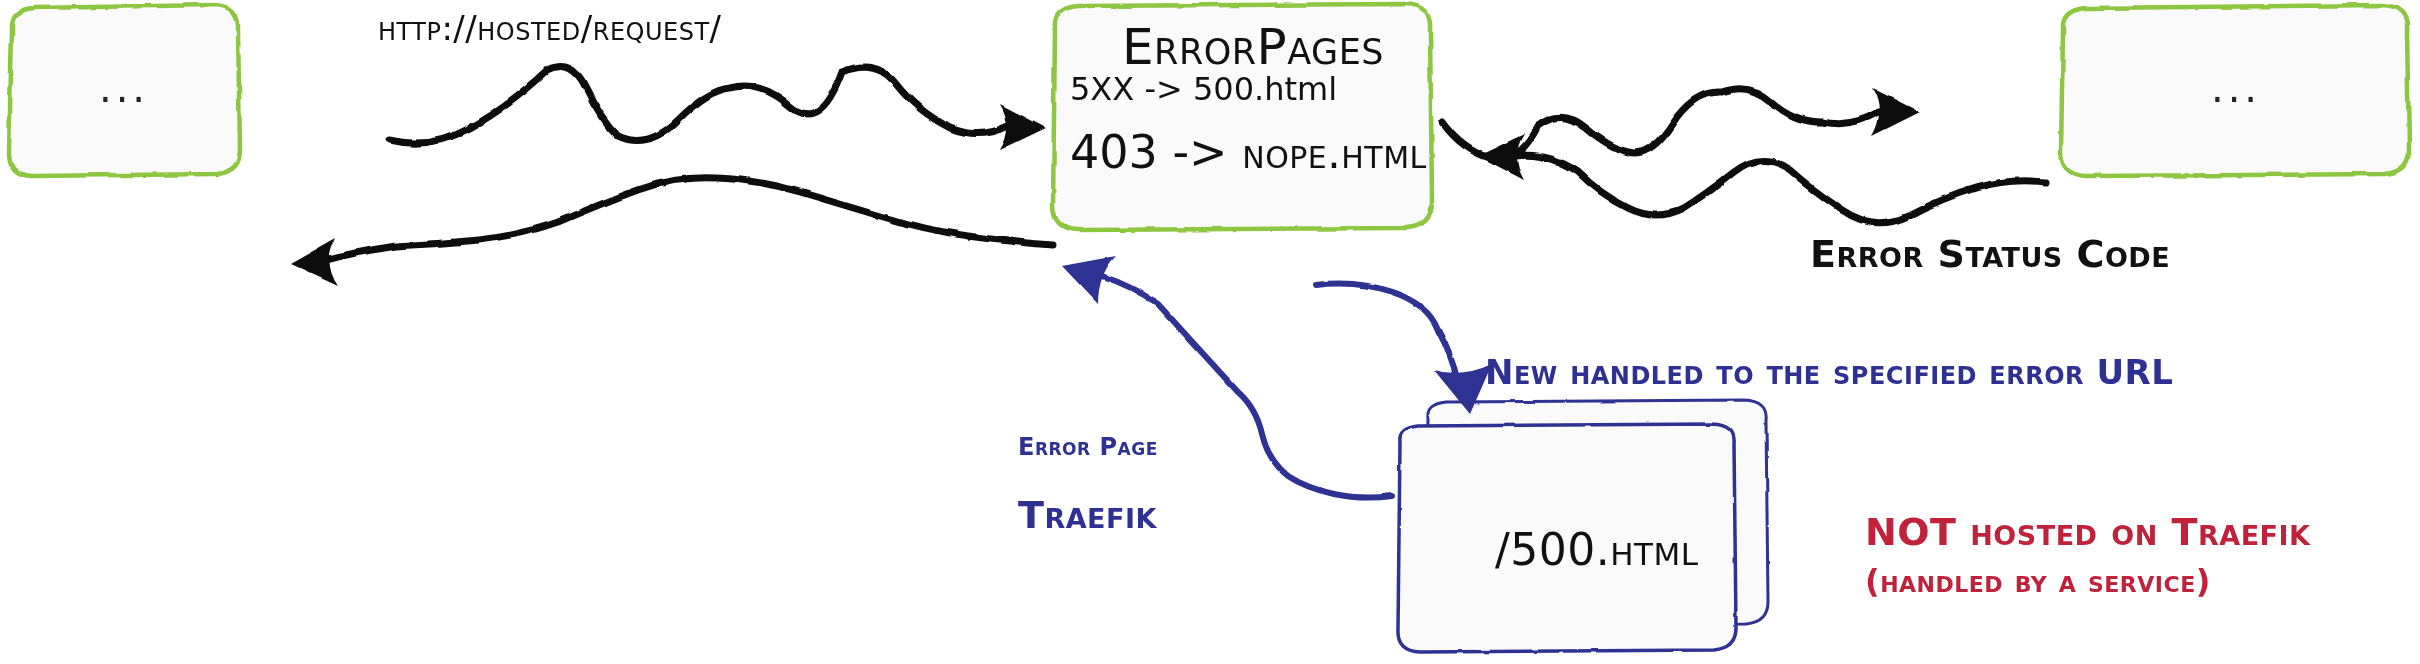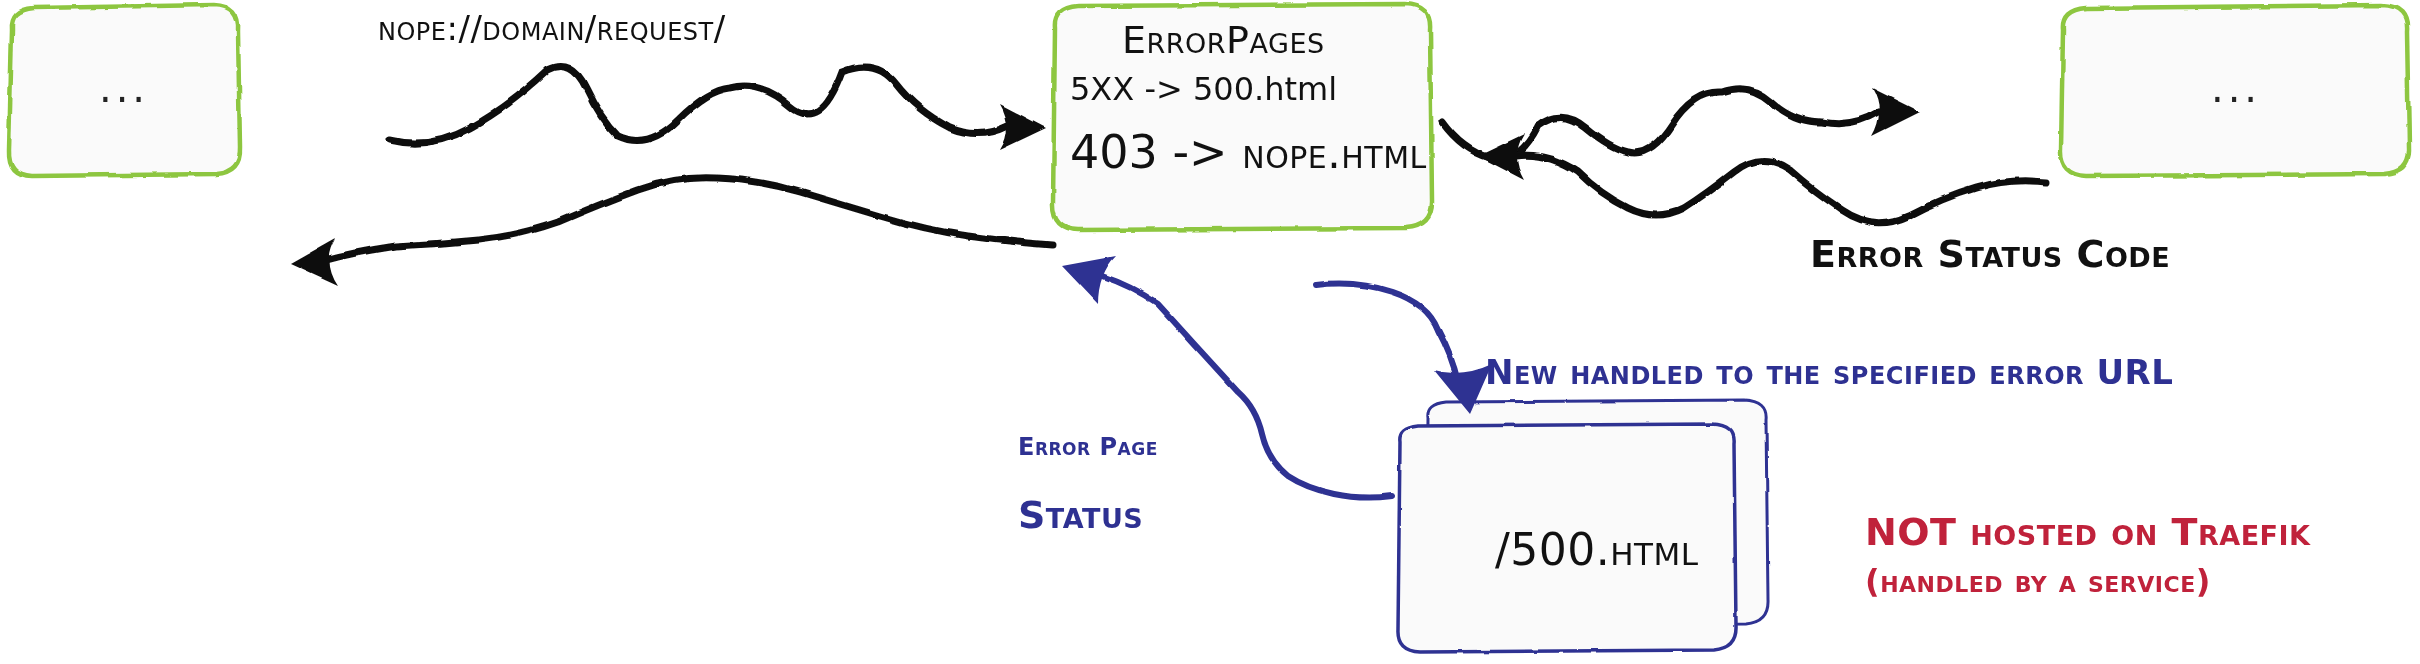--- a/index.html
+++ b/index.html
@@ -15,21 +15,21 @@
        font-family:"DejaVu Sans","Liberation Sans",sans-serif;}
 
   
   .hand{font-variant:small-caps;letter-spacing:0.5px;}
 
   .url-label{left:378px;top:8px;font-size:34px;color:#111111;font-weight:500;}
 
   .box-dots{position:absolute;font-size:40px;color:#222;letter-spacing:4px;
             transform:translate(-50%,-50%);}
 
-  .ep-title{left:1122px;top:18px;font-size:38px;color:#111;font-weight:500;}
+  .ep-title{left:1122px;top:18px;font-size:50px;color:#111;font-weight:500;}
   .ep-rule1{left:1070px;top:70px;font-size:32px;color:#111;}
   .ep-rule2{left:1070px;top:125px;font-size:46px;color:#111;}
 
   .status-label{left:1810px;top:232px;font-size:38px;color:#111;font-weight:700;}
 
   .newreq-label{left:1485px;top:352px;font-size:34px;color:#2E3192;font-weight:600;}
 
   .epc-line1{left:1018px;top:433px;font-size:24px;color:#2E3192;font-weight:600;}
   .epc-line2{left:1018px;top:493px;font-size:38px;color:#2E3192;font-weight:600;}
 
@@ -108,21 +108,21 @@
 
     <g filter="url(#roughSoft)">
       <path d="M1392,496 Q1362,500 1334,494 T1288,476 Q1268,460 1262,434 T1238,392 Q1216,368 1196,346
                T1158,304 Q1132,286 1102,276" fill="none" stroke="#2E3192" stroke-width="6" stroke-linecap="round"></path>
       <path d="M1116,256 L1062,266 L1098,304 Q1098,274 1116,256 Z" fill="#2E3192"></path>
     </g>
   </svg>
 
   <div class="box-dots" style="left:124px;top:88px;">...</div>
 
-  <div class="lbl hand url-label">nope://domain/request/</div>
+  <div class="lbl hand url-label">http://hosted/request/</div>
 
   <div class="lbl hand ep-title">ErrorPages</div>
 
   <div class="lbl ep-rule1">
     <span class="rule-num">5XX</span>
     <span class="rule-num">-&gt;</span>
     <span class="rule-num">
       <span>500.html</span>
     </span>
   </div>
@@ -133,20 +133,20 @@
     <span class="hand" style="font-size:0.92em">nope.html</span>
   </div>
 
   <div class="box-dots" style="left:2236px;top:88px;">...</div>
 
   <div class="lbl hand status-label">Error Status Code</div>
 
   <div class="lbl hand newreq-label">New handled to the specified error URL</div>
 
   <div class="lbl hand epc-line1">Error Page</div>
-  <div class="lbl hand epc-line2">Status</div>
+  <div class="lbl hand epc-line2">Traefik</div>
 
   <div class="lbl hand html-label">/500.html</div>
 
   <div class="lbl hand handled">(handled by a service)</div>
   <div class="lbl hand not-hosted">NOT hosted on Traefik</div>
 
 </div>
 
 </body></html>

